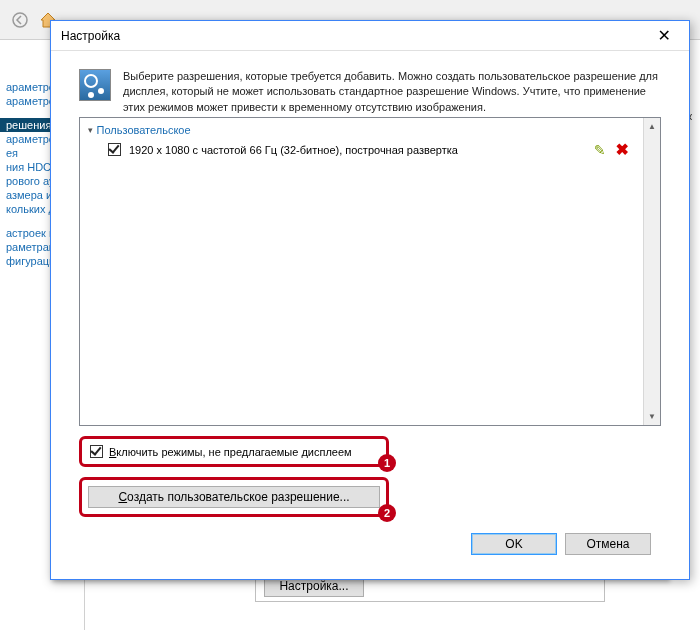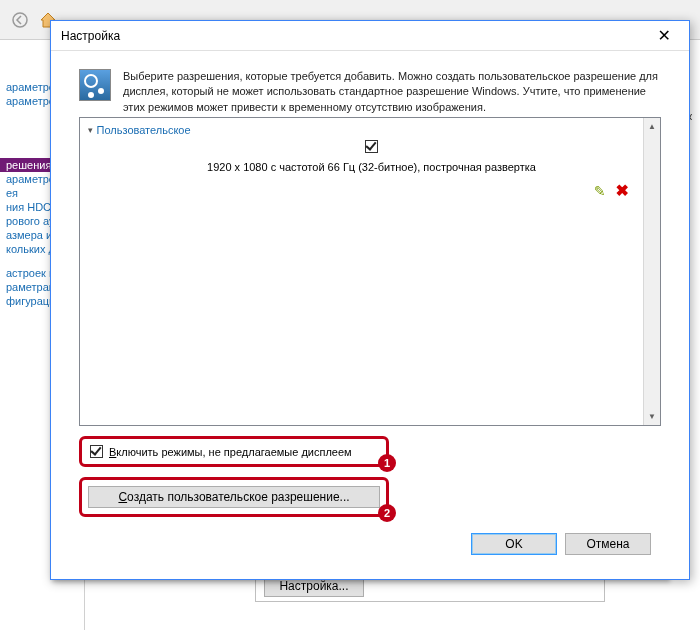--- a/index.html
+++ b/index.html
@@ -2,39 +2,39 @@
 <html><head>
   <meta charset="utf-8">
   <style>
     * { box-sizing: border-box; font-family: 'Segoe UI', Tahoma, sans-serif; }
     body { margin: 0; width: 700px; height: 630px; background: #fff; position: relative; overflow: hidden; font-size: 12px; }
     .top-toolbar { height: 40px; background: #f0f0f0; border-bottom: 1px solid #d0d0d0; display: flex; align-items: center; padding: 0 10px; gap: 8px; }
     .tb-icon { width: 20px; height: 20px; display: flex; align-items: center; justify-content: center; }
     .bg-window { position: absolute; top: 40px; left: 0; right: 0; bottom: 0; display: flex; }
     .bg-sidebar { width: 85px; border-right: 1px solid #d0d0d0; padding: 40px 0 0 0; font-size: 11px; overflow: hidden; }
     .bg-sidebar-item { color: #1a6db3; padding: 1px 0 1px 6px; white-space: nowrap; cursor: pointer; }
-    .bg-sidebar-item.selected { background: #701a75; color: #fff; margin-top: 40px; }
+    .bg-sidebar-item.selected { background: #0c4a6e; color: #fff; }
     .bg-main { flex: 1; padding: 60px 10px 10px 10px; position: relative; }
     .bg-right-text { position: absolute; right: 8px; top: 70px; font-size: 11px; color: #333; text-align: left; }
     .bg-nastroika-btn { position: absolute; left: 179px; bottom: 33px; width: 100px; height: 22px; background: #e1e1e1; border: 1px solid #adadad; display: flex; align-items: center; justify-content: center; cursor: pointer; font-size: 12px; }
     .bg-select-area { position: absolute; left: 170px; bottom: 28px; width: 350px; height: 34px; border: 1px solid #bfbfbf; }
     .dialog-shadow { position: absolute; left: 52px; top: 22px; width: 618px; height: 560px; background: rgba(0,0,0,0.25); filter: blur(2px); }
     .dialog { position: absolute; left: 50px; top: 20px; width: 640px; height: 560px; background: #fff; border: 1px solid #3b82f6; box-shadow: 2px 2px 10px rgba(0,0,0,0.3); display: flex; flex-direction: column; }
     .dialog-titlebar { height: 30px; display: flex; align-items: center; justify-content: space-between; padding: 0 10px; border-bottom: 1px solid #e0e0e0; }
     .dialog-title { font-size: 12px; }
     .dialog-close { font-size: 16px; cursor: pointer; padding: 0 8px; font-family: Arial; }
     .dialog-body { flex: 1; padding: 18px 28px 10px 28px; display: flex; flex-direction: column; }
     .info-row { display: flex; gap: 12px; margin-bottom: 2px; }
     .info-icon { width: 32px; height: 32px; background: linear-gradient(#5aa0e0, #2a6aa0); border: 1px solid #888; flex-shrink: 0; position: relative; }
     .info-icon::after { content: ''; position: absolute; width: 10px; height: 10px; border: 2px solid #fff; border-radius: 50%; top: 4px; left: 4px; box-shadow: 10px 10px 0 -4px #fff, 0 14px 0 -4px #fff; }
     .info-text { font-size: 11px; line-height: 1.4; color: #222; }
     .label-res { font-size: 11px; margin-bottom: 2px; }
     .res-box { flex: 1; border: 1px solid #828790; min-height: 270px; padding: 6px 8px; position: relative; margin-bottom: 10px; }
     .res-header { color: #1a6db3; font-size: 11px; display: flex; align-items: center; gap: 4px; }
-    .res-item { display: flex; align-items: center; padding: 4px 0 4px 20px; gap: 8px; flex-direction: column; }
+    .res-item { display: flex; align-items: center; padding: 4px 0 4px 20px; gap: 8px; }
     .checkbox { width: 13px; height: 13px; border: 1px solid #333; position: relative; background: #fff; flex-shrink: 0; }
     .checkbox.checked::after { content: ''; position: absolute; left: 2px; top: -1px; width: 4px; height: 8px; border: solid #222; border-width: 0 2px 2px 0; transform: rotate(40deg); }
     .res-text { font-size: 11px; }
     .res-actions { margin-left: auto; display: flex; gap: 10px; align-items: center; padding-right: 6px; }
     .edit-icon { color: #7a9a00; font-size: 14px; cursor: pointer; }
     .del-icon { color: #d40000; font-size: 16px; font-weight: bold; cursor: pointer; }
     .scrollbar-track { position: absolute; right: 0; top: 0; bottom: 0; width: 17px; background: #f0f0f0; border-left: 1px solid #d8d8d8; }
     .scrollbar-btn { height: 17px; background: #f0f0f0; display: flex; align-items: center; justify-content: center; color: #606060; font-size: 8px; }
     .highlight-box { border: 3px solid #c00018; border-radius: 6px; padding: 6px 8px; margin-bottom: 10px; width: 310px; position: relative; }
     .marker { position: absolute; right: -10px; width: 18px; height: 18px; background: #c00018; color: #fff; border-radius: 50%; display: flex; align-items: center; justify-content: center; font-size: 11px; font-weight: bold; }

